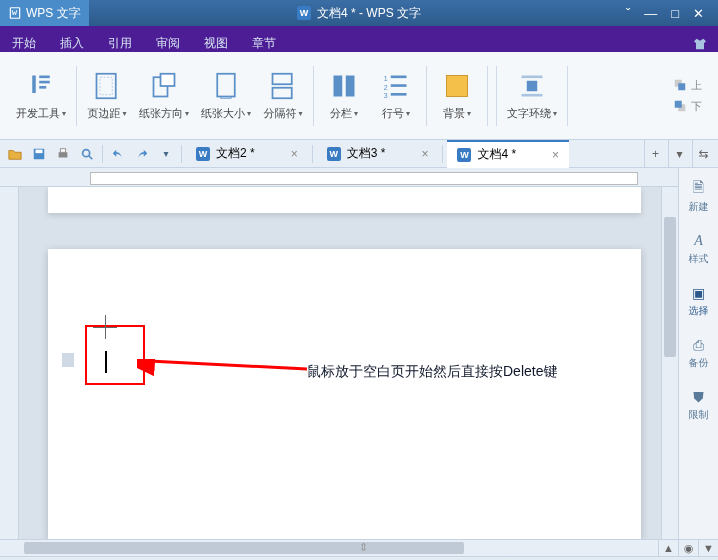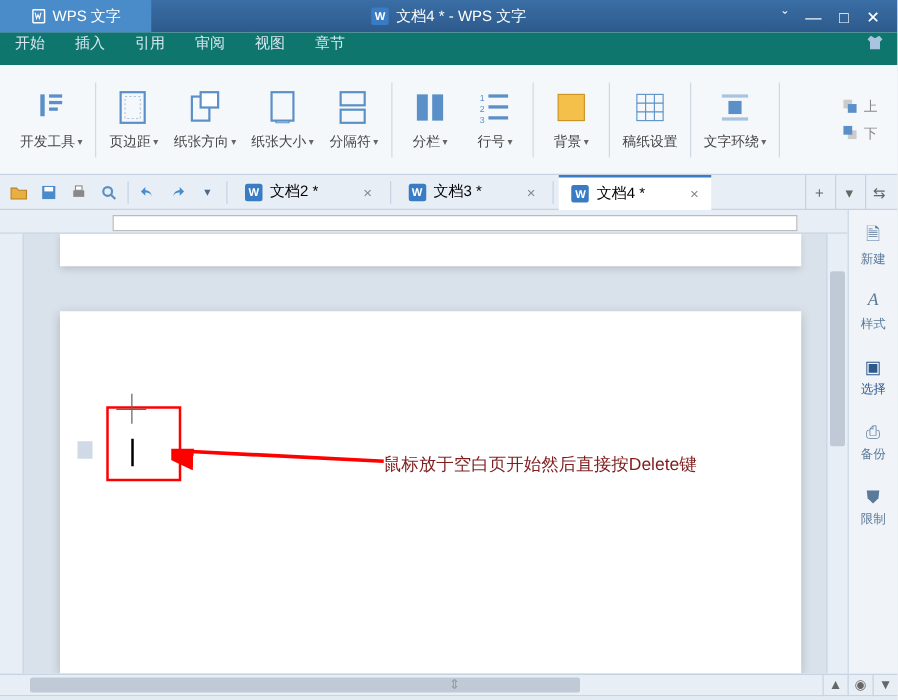--- a/index.html
+++ b/index.html
@@ -1,26 +1,26 @@
 <!DOCTYPE html>
 <html><head>
 <meta charset="utf-8">
 <style>
 * { margin: 0; padding: 0; box-sizing: border-box; font-family: "Microsoft YaHei", sans-serif; }
 body { width: 718px; height: 560px; background: #fff; overflow: hidden; font-size: 12px; }
 
 .titlebar { height: 26px; background: linear-gradient(#3a6ea5, #2d5a8c); color: #fff; display: flex; align-items: center; position: relative; }
-.app-badge { background: #4a8cc9; padding: 2px 24px; display: flex; align-items: center; gap: 4px; height: 26px; }
+.app-badge { background: #4a8cc9; padding: 2px 8px; display: flex; align-items: center; gap: 4px; height: 26px; }
 .app-badge svg { width: 14px; height: 14px; }
 .title-center { position: absolute; left: 50%; transform: translateX(-50%); display: flex; align-items: center; gap: 6px; font-size: 12px; }
 .title-center .doc-icon { width: 14px; height: 14px; background: #3a7cc4; border-radius: 2px; display: inline-flex; align-items: center; justify-content: center; color: #fff; font-size: 9px; font-weight: bold; }
 .win-controls { margin-left: auto; display: flex; gap: 14px; padding-right: 14px; align-items: center; }
 .win-controls span { cursor: pointer; font-size: 13px; }
 
-.menubar { height: 26px; background: #0f766e; display: flex; align-items: flex-start; color: #d8e6f3; position: relative; }
+.menubar { height: 26px; background: #4c1d95; display: flex; align-items: flex-end; color: #d8e6f3; position: relative; }
 .menu-item { padding: 0 12px; display: flex; align-items: center; cursor: pointer; font-size: 12px; }
 .menu-item.active { background: #f5f8fb; color: #333; }
 .shirt-icon { margin-left: auto; padding: 0 10px; display: flex; align-items: center; }
 
 .ribbon { height: 88px; background: #f5f8fb; border-bottom: 1px solid #c5d3e2; display: flex; align-items: center; padding: 0 10px; gap: 0; }
 .ribbon-btn { display: flex; flex-direction: column; align-items: center; justify-content: center; padding: 4px 6px; cursor: pointer; height: 80px; min-width: 52px; }
 .ribbon-btn .ico { width: 32px; height: 32px; display: flex; align-items: center; justify-content: center; margin-bottom: 4px; }
 .ribbon-btn .lbl { font-size: 11px; color: #444; display: flex; align-items: center; gap: 2px; }
 .ribbon-sep { width: 1px; height: 60px; background: #d0dae6; margin: 0 4px; }
 .ribbon-right { margin-left: auto; display: flex; flex-direction: column; gap: 6px; padding-right: 6px; color: #888; }
@@ -44,21 +44,21 @@
 .ruler-h::after { content: ""; position: absolute; left: 90px; right: 40px; top: 4px; height: 11px; background: #fff; border: 1px solid #bbb; }
 
 .page-prev { position: absolute; left: 29px; right: 20px; top: 0; height: 26px; background: #fff; box-shadow: 0 2px 6px rgba(0,0,0,0.15); }
 .page { position: absolute; left: 29px; right: 20px; top: 62px; bottom: 0; background: #fff; box-shadow: 0 2px 8px rgba(0,0,0,0.2); }
 .page-marker { position: absolute; left: 43px; top: 166px; width: 12px; height: 14px; background: #d0dae6; }
 .cursor-box { position: absolute; left: 66px; top: 138px; width: 60px; height: 60px; border: 2px solid #f00; }
 .cursor-box::before { content: ""; position: absolute; left: 18px; top: -12px; width: 1px; height: 24px; background: #666; }
 .cursor-box::after { content: ""; position: absolute; left: 6px; top: 0; width: 24px; height: 1px; background: #666; }
 .text-cursor { position: absolute; left: 86px; top: 164px; width: 2px; height: 22px; background: #000; }
 
-.annotation { position: absolute; left: 288px; top: 176px; color: #7f1d1d; font-size: 14px; font-weight: 500; }
+.annotation { position: absolute; left: 288px; top: 176px; color: #0f172a; font-size: 14px; font-weight: 500; }
 .arrow-svg { position: absolute; left: 118px; top: 172px; pointer-events: none; }
 
 .scroll-v { position: absolute; right: 0; top: 19px; bottom: 0; width: 17px; background: #e8eef5; border-left: 1px solid #c5d3e2; }
 .scroll-v .thumb { position: absolute; top: 30px; height: 140px; left: 2px; right: 2px; background: #c0cad6; border-radius: 2px; }
 
 .sidepanel { width: 40px; background: #f0f4f8; border-left: 1px solid #c5d3e2; display: flex; flex-direction: column; align-items: center; padding-top: 8px; gap: 10px; }
 .side-item { display: flex; flex-direction: column; align-items: center; gap: 2px; cursor: pointer; color: #5a7a9a; font-size: 10px; padding: 4px 0; }
 .side-item.active { color: #2d5a8c; }
 .side-item .sico { width: 18px; height: 18px; display: flex; align-items: center; justify-content: center; font-size: 14px; }
 
@@ -212,34 +212,20 @@
         <svg width="28" height="28" viewBox="0 0 32 32">
           <rect x="4" y="4" width="24" height="24" fill="#f4c04a" stroke="#c89020"></rect>
         </svg>
       </div>
     <div class="lbl">
         <span>背景</span>
         <span class="chev">▾</span>
       </div>
   </div>
   <div class="ribbon-sep"></div>
-  <div class="ribbon-btn">
-    <div class="ico">
-        <svg width="28" height="28" viewBox="0 0 32 32">
-          <rect x="4" y="4" width="24" height="24" fill="none" stroke="#5a8fc7"></rect>
-          <line x1="4" y1="12" x2="28" y2="12" stroke="#5a8fc7"></line>
-          <line x1="4" y1="20" x2="28" y2="20" stroke="#5a8fc7"></line>
-          <line x1="12" y1="4" x2="12" y2="28" stroke="#5a8fc7"></line>
-          <line x1="20" y1="4" x2="20" y2="28" stroke="#5a8fc7"></line>
-        </svg>
-      </div>
-    <div class="lbl">
-        <span>稿纸设置</span>
-      </div>
-  </div>
   <div class="ribbon-sep"></div>
   <div class="ribbon-btn">
     <div class="ico">
         <svg width="28" height="28" viewBox="0 0 32 32">
           <rect x="10" y="10" width="12" height="12" fill="#5a8fc7"></rect>
           <rect x="4" y="4" width="24" height="3" fill="#aac4e0"></rect>
           <rect x="4" y="25" width="24" height="3" fill="#aac4e0"></rect>
         </svg>
       </div>
     <div class="lbl">

